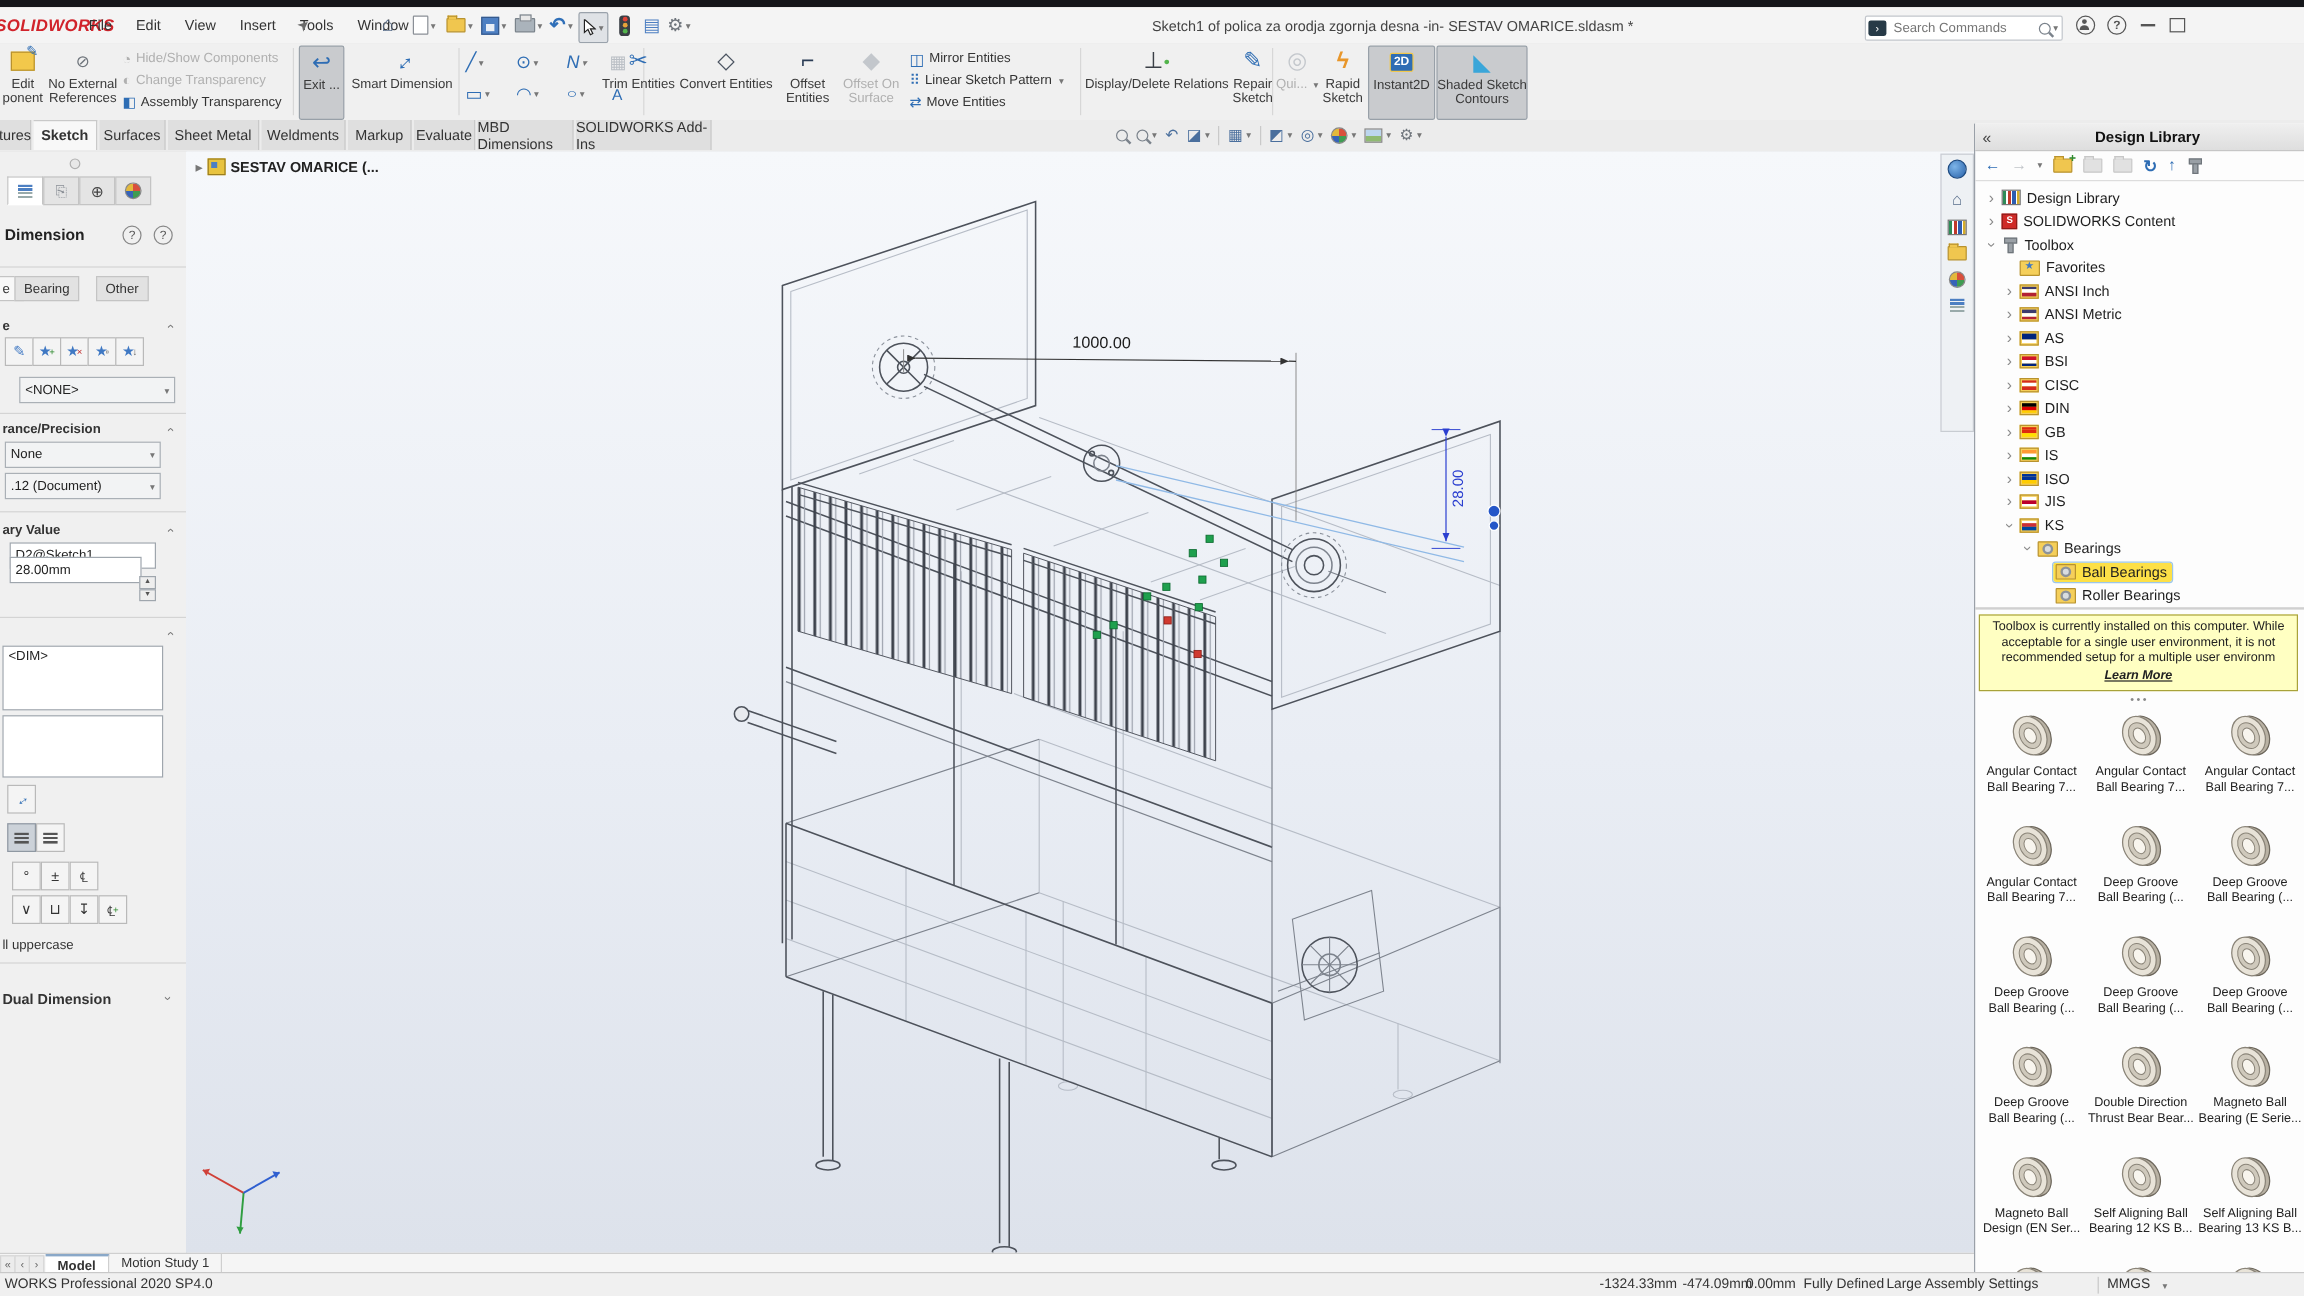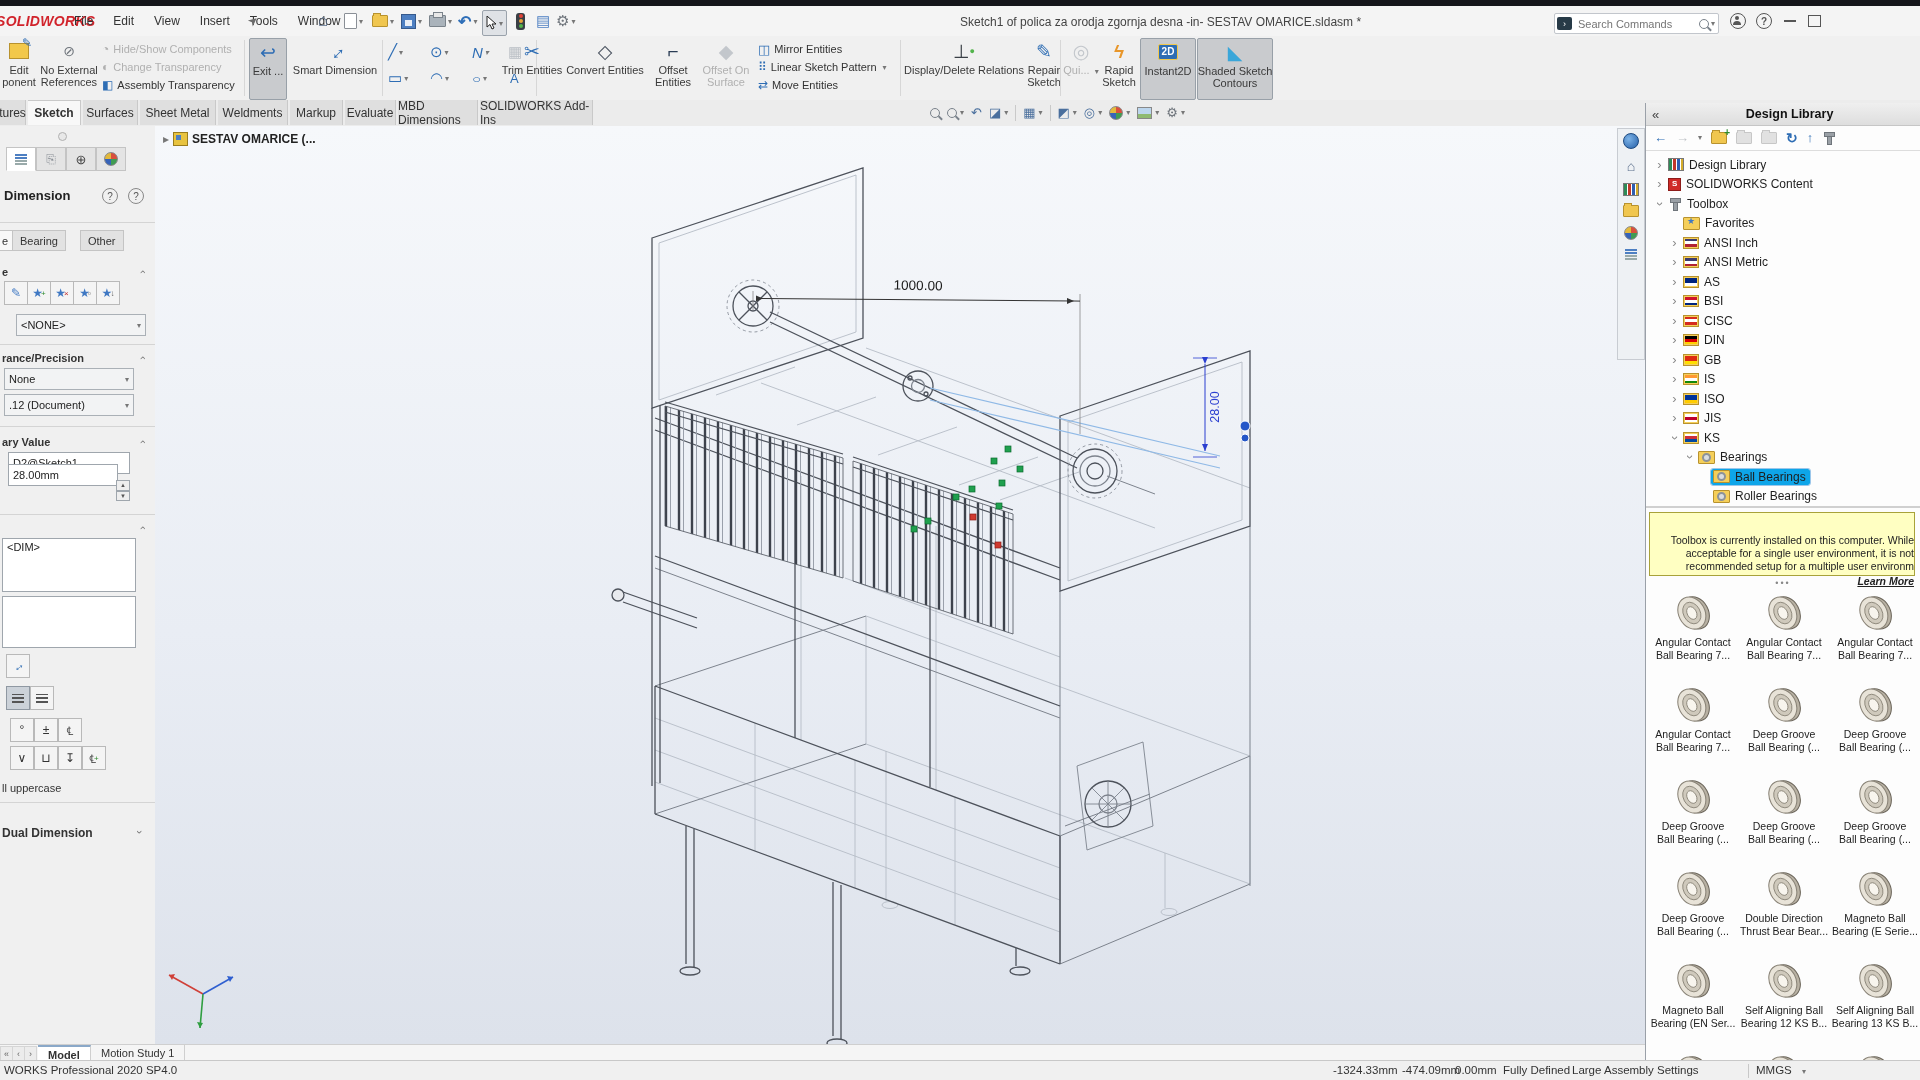--- a/index.html
+++ b/index.html
@@ -110,22 +110,22 @@
   .flagw i{flex:1}
   .ti.books{width:14px;height:11px;border:1px solid #777;background:linear-gradient(90deg,#2e8b57 0 3px,#fff 3px 4px,#c0392b 4px 7px,#fff 7px 8px,#2e5db0 8px 11px,#fff 11px 12px,#d4ac2b 12px 14px)}
   .ti.swcube{width:11px;height:11px;background:#cf2a27;border:1px solid #8d1b19}
   .ti.swcube::after{content:"S";position:absolute;left:3px;top:0px;color:#fff;font-size:8px;font-weight:bold}
   .ti.bolt{width:14px;height:12px}
   .ti.bolt::before{content:"";position:absolute;left:2px;top:0;width:9px;height:3px;background:#9aa0a6;border:1px solid #6f757b}
   .ti.bolt::after{content:"";position:absolute;left:5px;top:4px;width:3px;height:7px;background:#9aa0a6;border:1px solid #6f757b}
   .ti.favfolder::after{content:"★";position:absolute;left:3px;top:-2px;color:#3f78c3;font-size:9px}
   .ti.bearfolder::after{content:"";position:absolute;left:3px;top:1px;width:5px;height:5px;border:2px solid #8d9399;border-radius:50%;background:#d9dde0}
   .tree-hl{display:flex;align-items:center;padding:1px 4px 1px 2px;border-radius:2px}
-  .tree-hl.on{background:#0ea5e9;outline:1px solid #9cc7ea}
-  .notice{position:absolute;left:3px;top:409px;width:266px;height:64px;background:#ffffc2;border:1px solid #a8a23a;box-sizing:border-box;text-align:right;padding-top:21px}
+  .tree-hl.on{background:#fde047;outline:1px solid #9cc7ea}
+  .notice{position:absolute;left:3px;top:409px;width:266px;height:64px;background:#ffffc2;border:1px solid #a8a23a;box-sizing:border-box;text-align:center;padding-top:3px}
   .notice div{font-size:10.5px;color:#222;line-height:13px}
   .learn{font-size:13.5px;font-weight:bold;font-style:italic;color:#111;margin-top:2px;text-decoration:underline}
   .dots3{position:absolute;left:0;top:475px;width:100%;text-align:center;color:#888;font-size:9px;letter-spacing:2px}
   .bcell{position:absolute;width:90px;height:90px;text-align:center}
   .bcell svg{width:42px;height:42px;margin-top:2px}
   .bl{font-size:10.5px;line-height:13px;color:#222;white-space:nowrap}
   
   .mtabs{left:0;top:1044px;width:1645px;height:16px;background:#f5f5f5;border-top:1px solid #cfcfcf}
   .mnav{position:absolute;top:1px;width:11px;height:13px;display:flex;align-items:center;justify-content:center;color:#666;font-size:9px;border:1px solid #d5d5d5;background:#ececec}
   .mtab{position:absolute;top:0;height:15px;display:flex;align-items:center;padding:0 10px;font-size:11px;border-right:1px solid #cfcfcf}
@@ -859,21 +859,21 @@
           <use href="#bearingsym"></use>
         </svg><div class="bl">Deep Groove</div><div class="bl">Ball Bearing (...</div></div>
       <div class="bcell" style="left: 93px; top: 763px;"><svg viewBox="0 0 40 40">
           <use href="#bearingsym"></use>
         </svg><div class="bl">Double Direction</div><div class="bl">Thrust Bear Bear...</div></div>
       <div class="bcell" style="left: 184px; top: 763px;"><svg viewBox="0 0 40 40">
           <use href="#bearingsym"></use>
         </svg><div class="bl">Magneto Ball</div><div class="bl">Bearing (E Serie...</div></div>
       <div class="bcell" style="left: 2px; top: 855px;"><svg viewBox="0 0 40 40">
           <use href="#bearingsym"></use>
-        </svg><div class="bl">Magneto Ball</div><div class="bl">Bearing (EN Ser...</div></div>
+        </svg><div class="bl">Magneto Ball</div><div class="bl">Design (EN Ser...</div></div>
       <div class="bcell" style="left: 93px; top: 855px;"><svg viewBox="0 0 40 40">
           <use href="#bearingsym"></use>
         </svg><div class="bl">Self Aligning Ball</div><div class="bl">Bearing 12 KS B...</div></div>
       <div class="bcell" style="left: 184px; top: 855px;"><svg viewBox="0 0 40 40">
           <use href="#bearingsym"></use>
         </svg><div class="bl">Self Aligning Ball</div><div class="bl">Bearing 13 KS B...</div></div>
       <div class="bcell" style="left: 2px; top: 947px;"><svg viewBox="0 0 40 40">
           <use href="#bearingsym"></use>
         </svg><div class="bl"></div><div class="bl"></div></div>
       <div class="bcell" style="left: 93px; top: 947px;"><svg viewBox="0 0 40 40">

